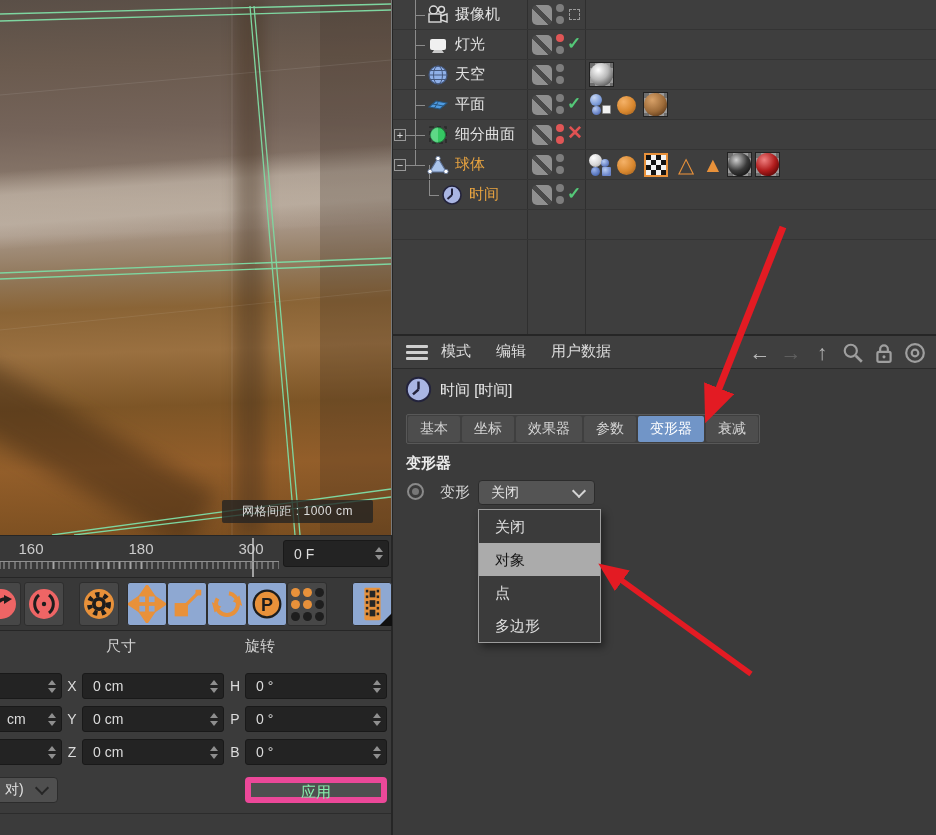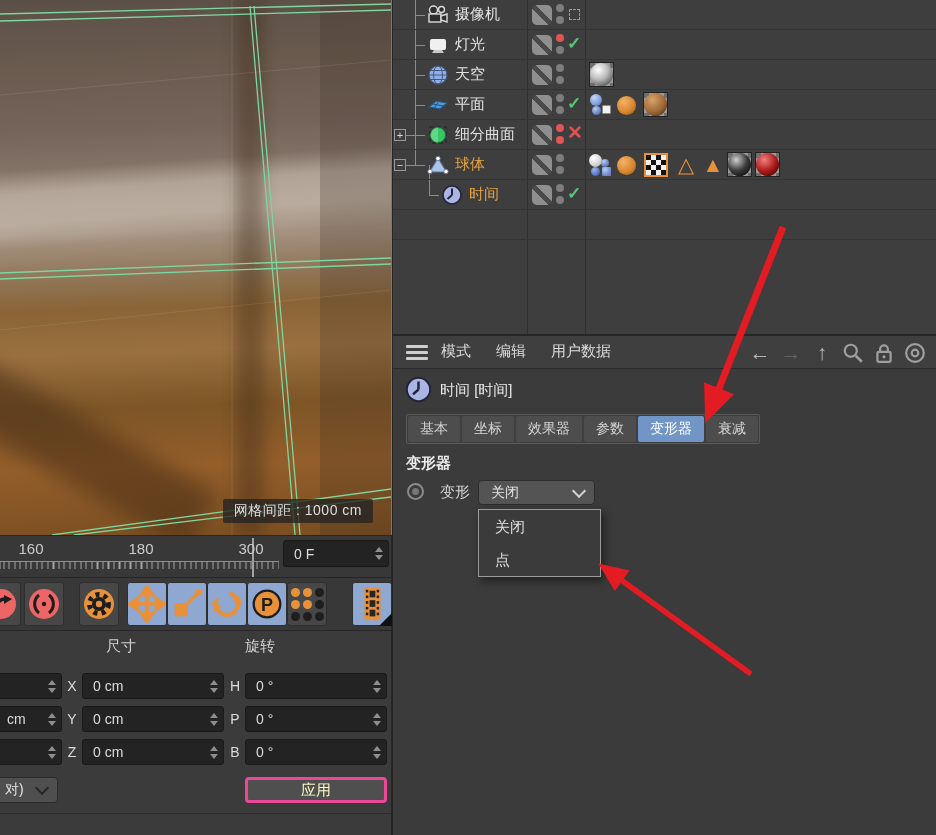--- a/index.html
+++ b/index.html
@@ -10,21 +10,21 @@
     background:linear-gradient(178deg,#5a4f47 0%,#6a5a4e 12%,#75645a 24%,#837266 31%,
       #9c8a7a 37%,#a79585 43%,#927a5e 50%,#8a6436 57%,#9a7040 65%,#7d5526 75%,#935e2a 86%,#7a4e20 100%);}
   .vp-band{position:absolute;left:-20px;width:440px;height:78px;top:158px;
     background:linear-gradient(180deg,rgba(210,200,188,0) 0%,rgba(210,200,188,.5) 30%,rgba(205,195,183,.55) 68%,rgba(210,200,188,0) 100%);
     transform:skewY(-4deg);}
   .vp-streak{position:absolute;left:236px;top:0;width:28px;height:535px;background:rgba(66,45,28,.4);filter:blur(7px);}
   .vp-dark1{position:absolute;left:-60px;top:420px;width:280px;height:64px;background:rgba(66,42,20,.5);
     filter:blur(10px);transform:rotate(30deg);}
   .vp-dark2{position:absolute;left:320px;top:0;width:80px;height:535px;background:rgba(55,42,32,.22);}
   #grid-label{position:absolute;right:18px;bottom:12px;background:rgba(35,35,35,.78);color:#dedede;
-    font-size:14px;padding:3px 11px;border-radius:2px;letter-spacing:.5px;}
+    font-size:12px;padding:3px 20px;border-radius:2px;letter-spacing:.5px;}
   
   #timeline{left:0;top:536px;width:391px;height:41px;background:#383838;}
   .tl-num{position:absolute;top:4px;width:36px;text-align:center;color:#cbcbcb;font-size:15px;}
   #tl-baseline{position:absolute;left:0;top:25px;width:279px;height:1px;background:#8f8f8f;}
   #tl-ticks{position:absolute;left:0;top:26px;width:279px;height:7px;
     background:repeating-linear-gradient(90deg,#a5a5a5 0 1px,transparent 1px 5.5px);background-position-x:3.5px;}
   #playhead{position:absolute;left:252px;top:2px;width:2px;height:39px;background:#b5b5b5;opacity:.85;}
   #frame-field{left:283px;top:4px;width:106px;height:27px;}
   
   .field{position:absolute;background:#232323;border:1px solid #191919;border-radius:3px;color:#dcdcdc;
@@ -45,22 +45,22 @@
   .tbtn.blue{background:#8ea8d2;}
   .dots9{display:grid;grid-template-columns:repeat(3,9px);grid-gap:3px;}
   .dots9 span{width:9px;height:9px;border-radius:50%;}
   .do{background:#e8913a;} .dk{background:#1e1e1e;}
   .fold{position:absolute;right:-1px;bottom:-1px;width:0;height:0;border-left:13px solid transparent;border-bottom:13px solid #101010;}
   
   #coords{left:0;top:631px;width:391px;height:204px;background:#3b3b3b;}
   .co-h{position:absolute;top:6px;color:#d2d2d2;font-size:15px;}
   .axis-lab{position:absolute;width:16px;color:#dcdcdc;font-size:14px;text-align:center;}
   #co-sep{position:absolute;left:0;top:182px;width:391px;height:1px;background:#2c2c2c;}
-  .btn{position:absolute;background:#4f4f4f;border:3px solid #ec4899;border-radius:4px;color:#fef9c3;
-    font-size:15px;display:flex;align-items:center;justify-content:center;height:26px;box-sizing:border-box;cursor:pointer;}
+  .btn{position:absolute;background:#4f4f4f;border:6px solid #ec4899;border-radius:4px;color:#86efac;
+    font-size:15px;display:flex;align-items:flex-start;justify-content:center;height:26px;box-sizing:border-box;cursor:pointer;}
   
   #om{left:393px;top:0;width:543px;height:334px;background:#3e3e3e;overflow:hidden;}
   .om-row{position:absolute;left:0;width:543px;height:30px;border-bottom:1px solid #343434;box-sizing:border-box;cursor:pointer;}
   .om-label{position:absolute;left:62px;top:5px;font-size:15px;color:#e2e2e2;white-space:nowrap;}
   .om-label.sel{color:#e9a440;}
   .om-label.child{left:76px;}
   .tree-v{position:absolute;left:22px;width:1px;background:#8b8b8b;}
   .tree-h{position:absolute;height:1px;background:#8b8b8b;top:15px;}
   .expander{position:absolute;left:1px;top:9px;width:12px;height:12px;border:1px solid #999;background:#3e3e3e;
     color:#ddd;font-size:11px;line-height:10px;text-align:center;box-sizing:border-box;cursor:pointer;}
@@ -517,21 +517,23 @@
   <span class="radio">
       <div></div>
     </span>
   <span id="deform-label">变形</span>
   <div class="dd" id="deform-select">
     <span class="val">关闭</span>
     <span class="chev" style="border-color:#d5d5d5"></span>
   </div>
   <div id="deform-menu">
     <div class="opt">关闭</div>
+    <div class="opt hl">对象</div>
     <div class="opt">点</div>
+    <div class="opt">多边形</div>
   </div>
 </div>
 
 <svg id="arrows">
   <defs>
     <marker id="ah" markerWidth="5.4" markerHeight="4.6" refX="1.2" refY="2.3" orient="auto">
       <path d="M0,0 L5.4,2.3 L0,4.6 Z" fill="#e31b23"></path>
     </marker>
   </defs>
   <line x1="783" y1="227" x2="716" y2="396" stroke="#e31b23" stroke-width="7" marker-end="url(#ah)"></line>

